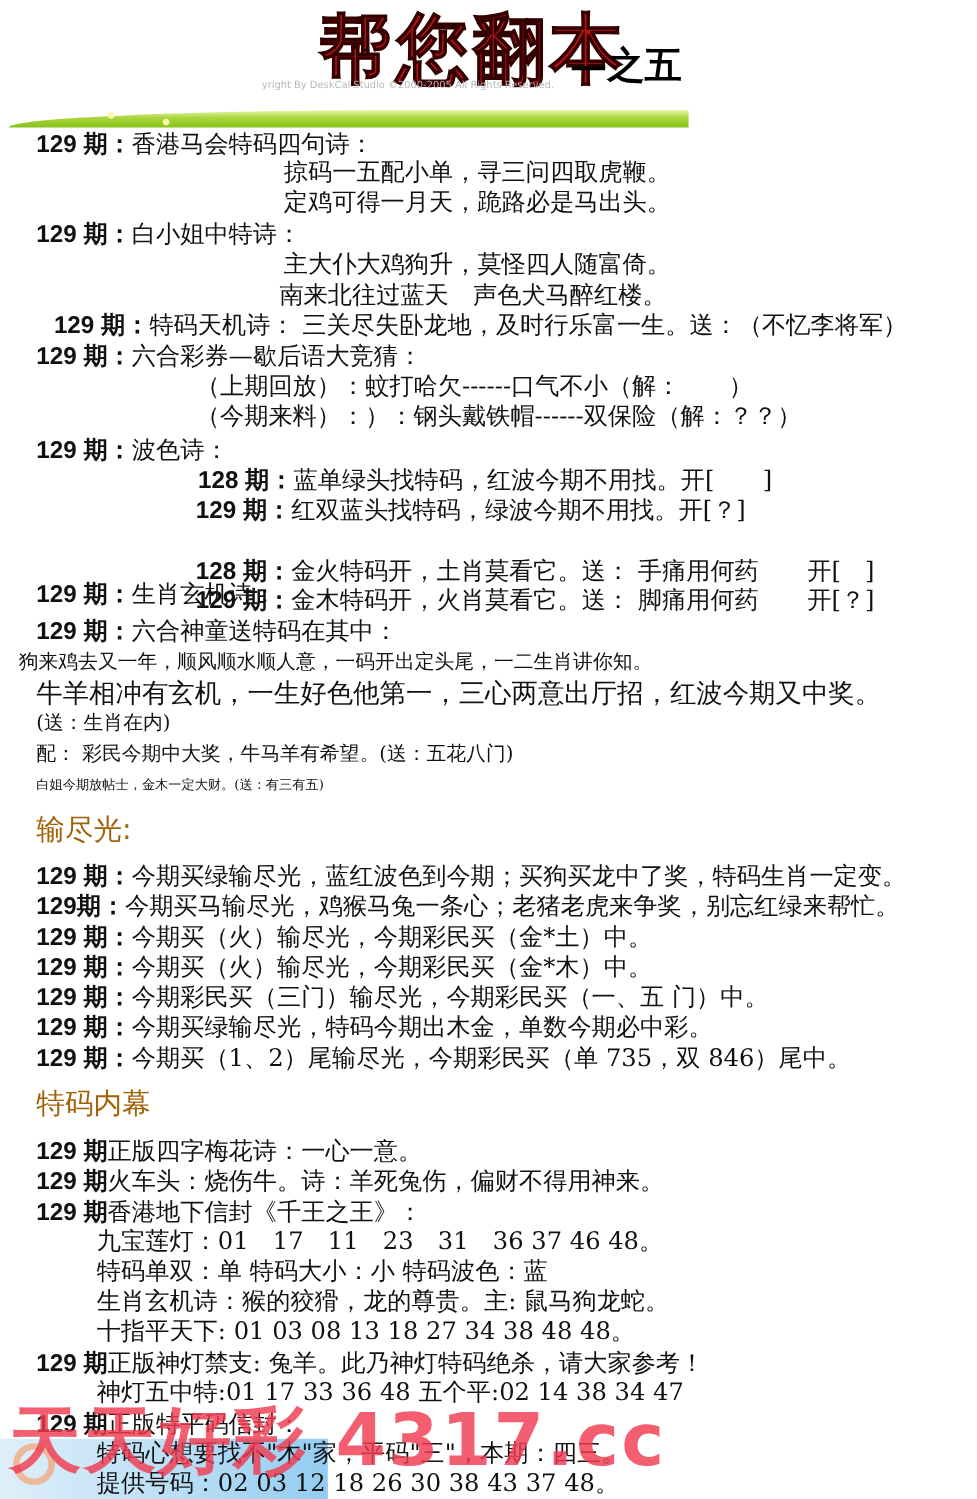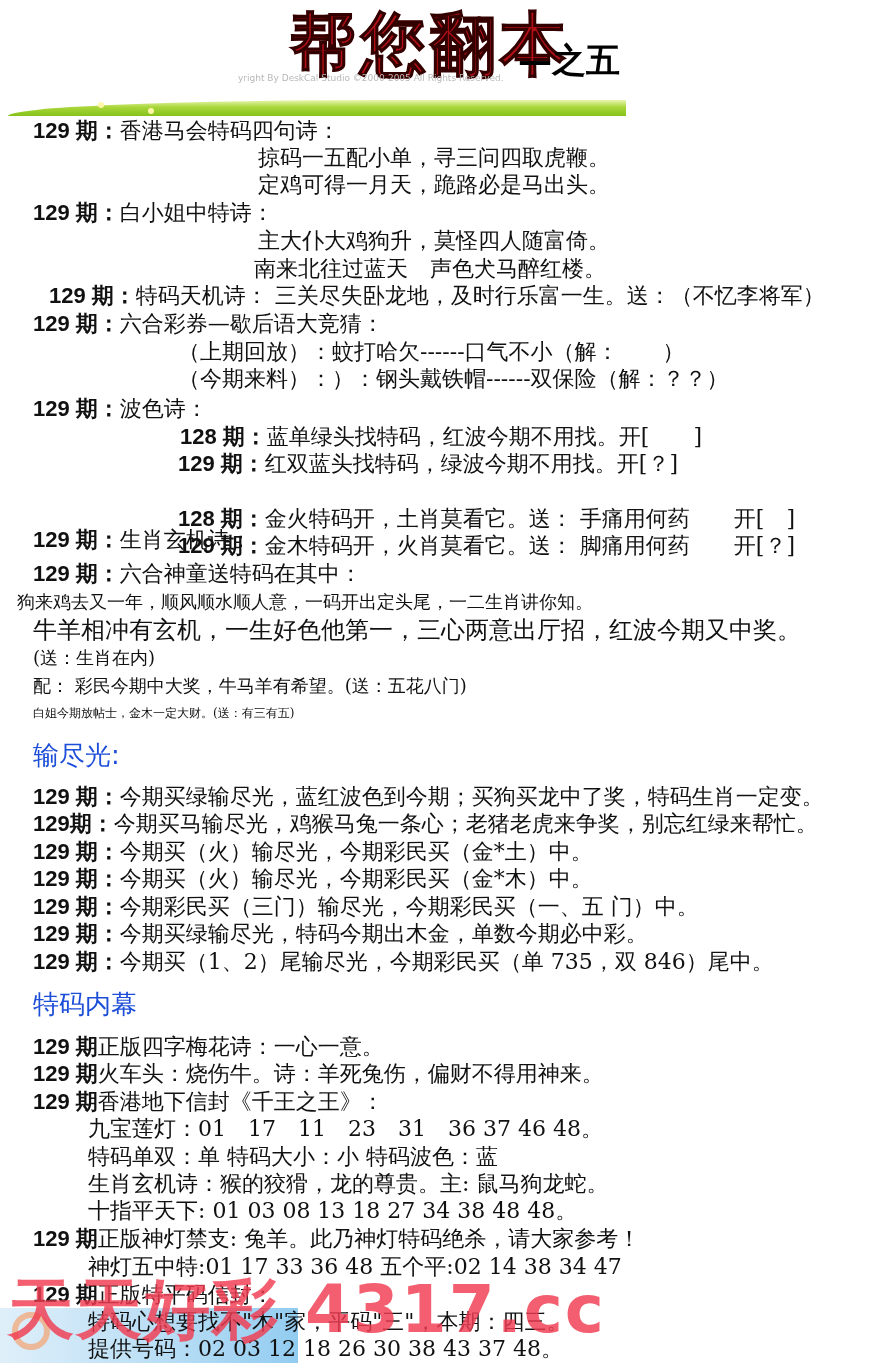--- a/index.html
+++ b/index.html
@@ -49,21 +49,21 @@
       border-radius: 60% 0 0 0 / 100% 0 0 0;
     }
     .green-band .star { position: absolute; top: 2px; width: 6px; height: 6px; background: #fff6a8; border-radius: 50%; }
     .line {
       position: absolute; white-space: nowrap; font-size: 22px; line-height: 24px;
       font-family: "DejaVu Serif", "Liberation Serif", serif; color: #111;
     }
     .line .num { font-family: "Liberation Sans", sans-serif; font-weight: bold; }
     .section-title {
       position: absolute; white-space: nowrap;
-      font-family: "DejaVu Sans", sans-serif; font-size: 26px; line-height: 34px; color: #1d4ed8;
+      font-family: "DejaVu Sans", sans-serif; font-size: 26px; line-height: 34px; color: #a16207;
     }
     .watermark-box {
       position: absolute; left: 0; top: 1308px; width: 298px; height: 55px;
       background: linear-gradient(90deg, #d9ecf8 0%, #a8d6f3 60%, #7fc3ee 100%);
       opacity: 0.85;
     }
     .watermark-ring {
       position: absolute; left: 12px; top: 1312px; width: 26px; height: 26px;
       border: 6px solid #f3a370; border-radius: 50%; opacity: 0.7;
     }

